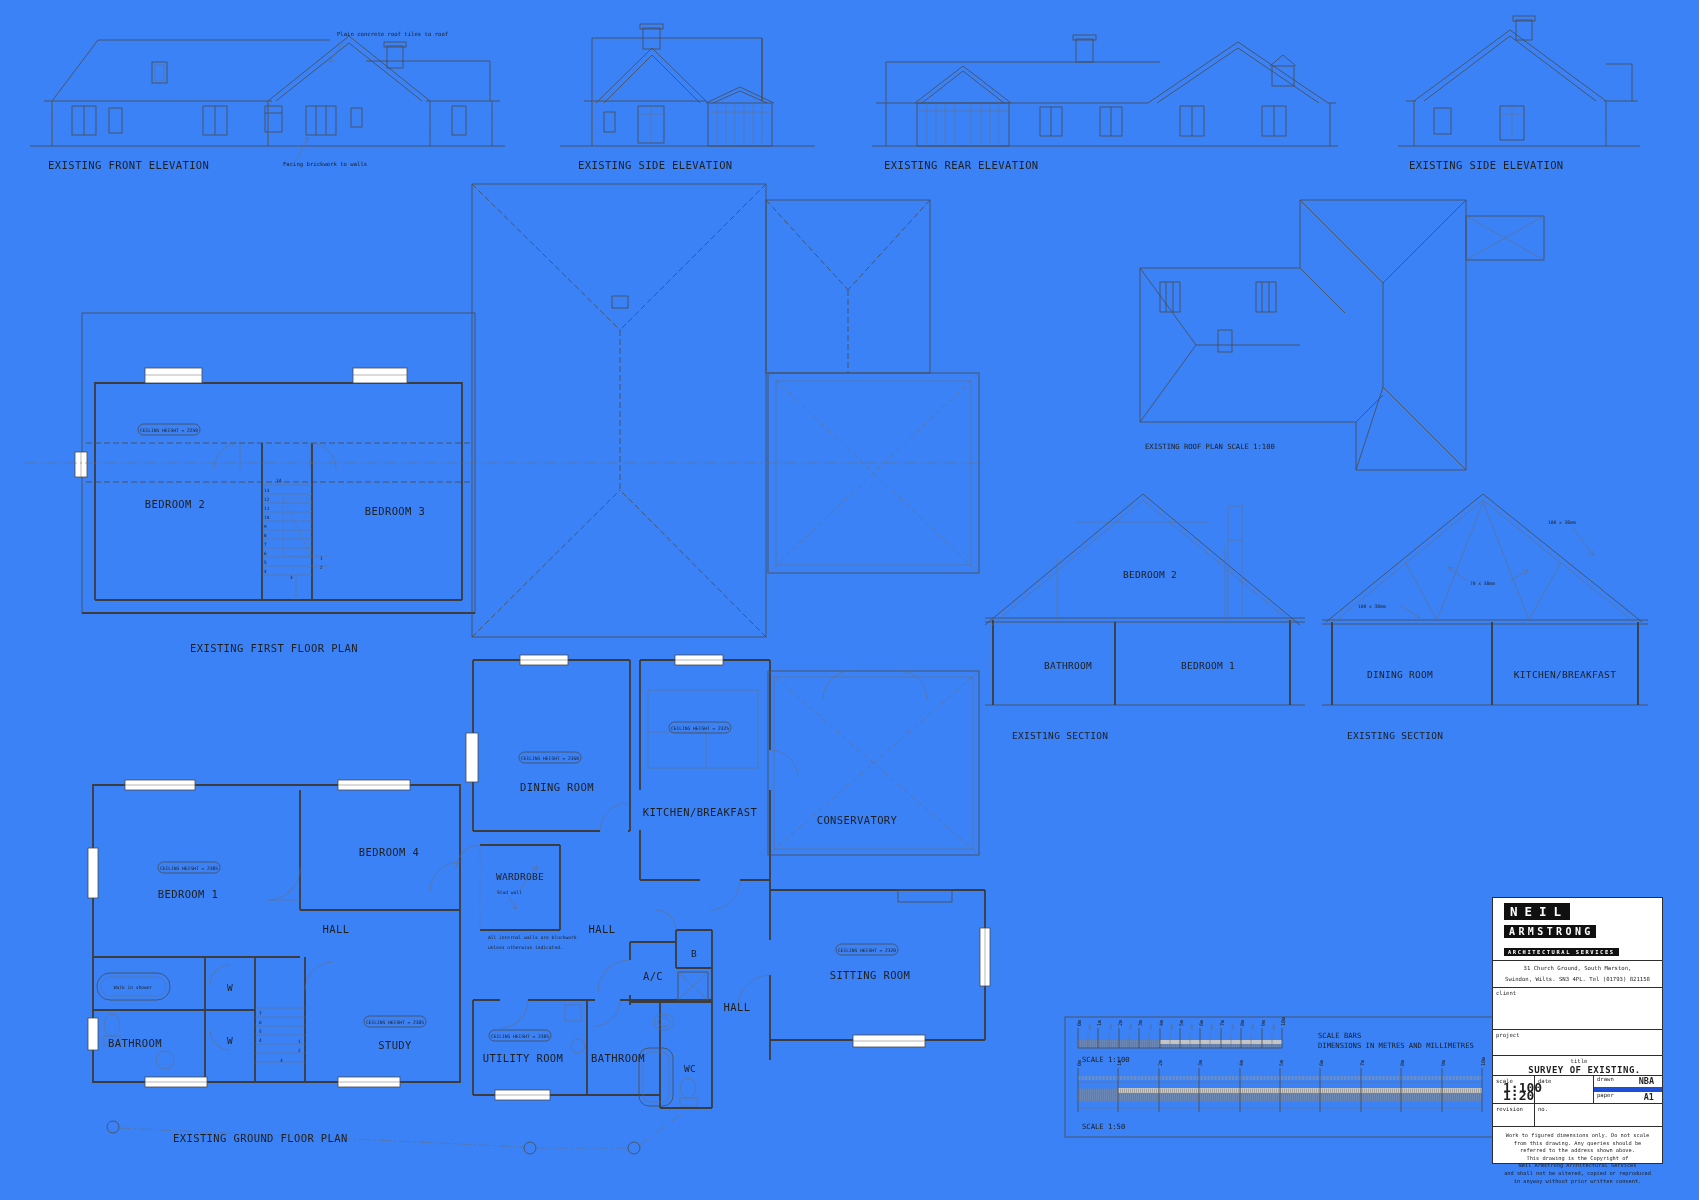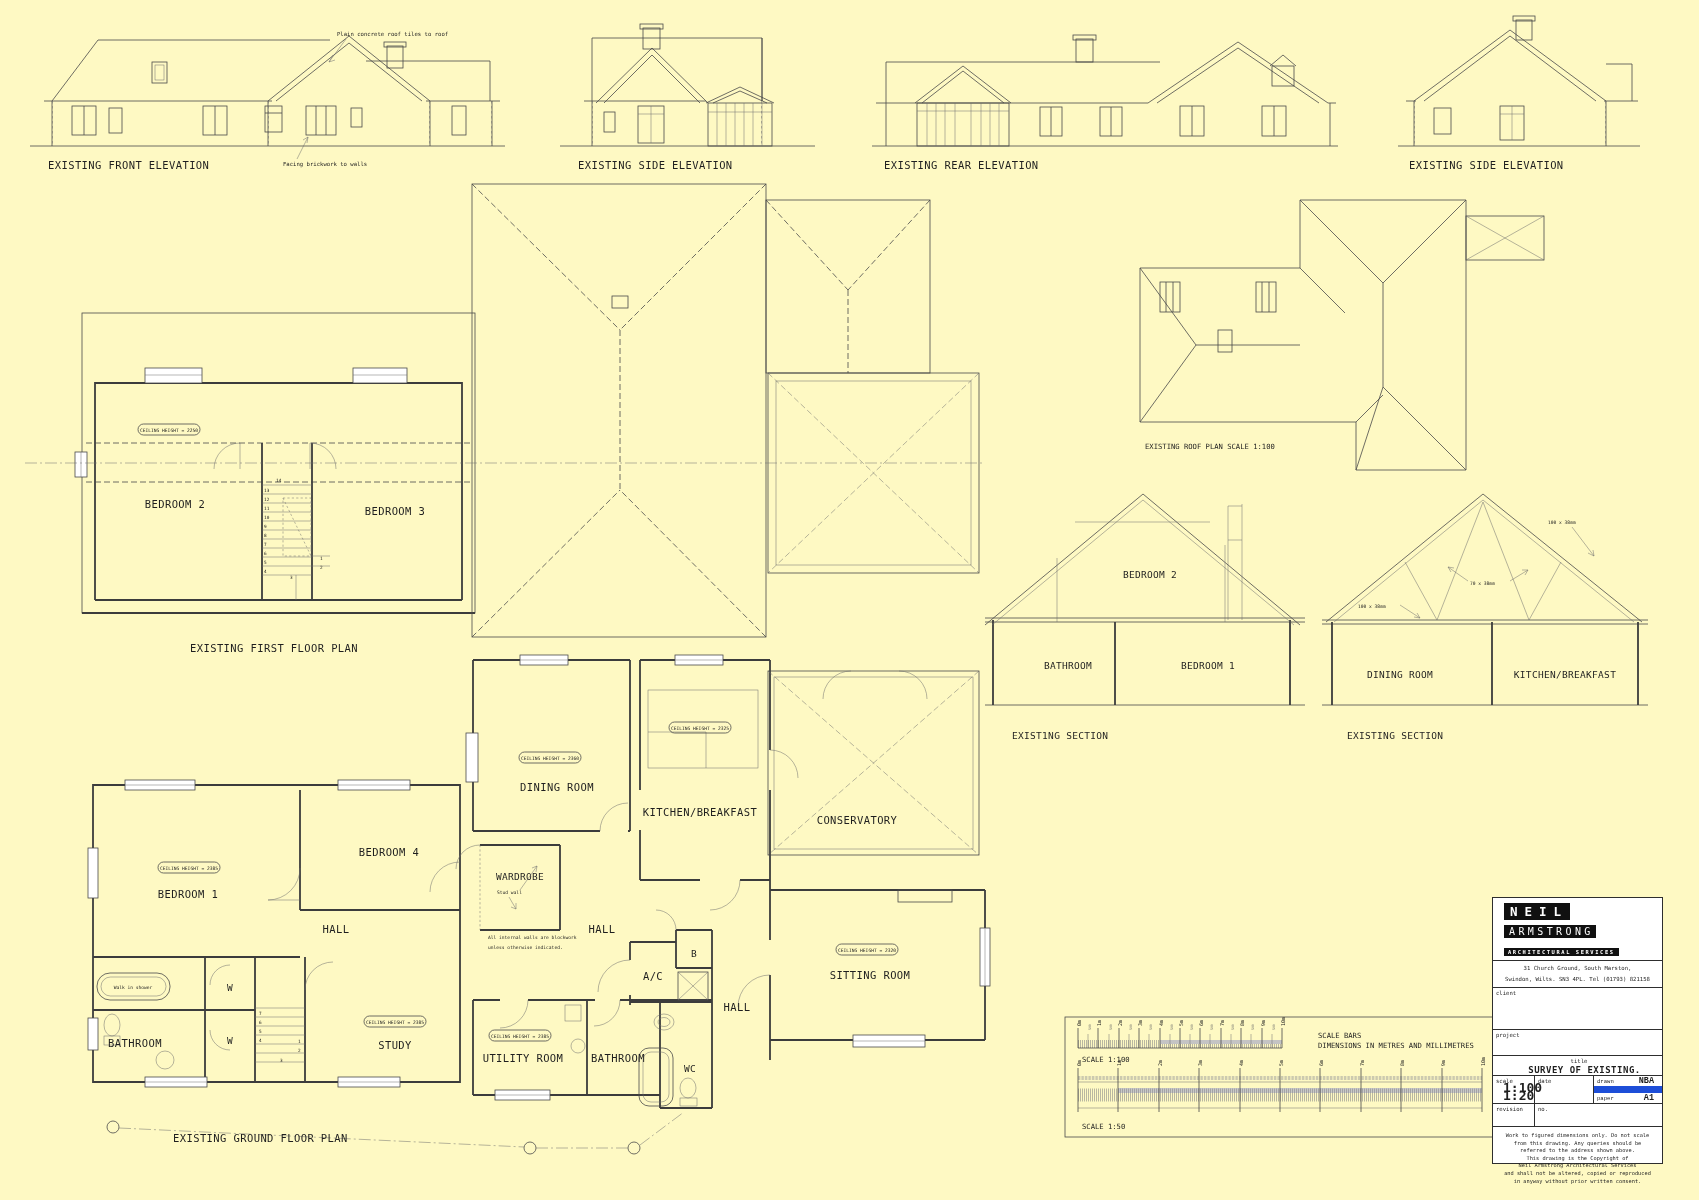--- a/index.html
+++ b/index.html
@@ -1,16 +1,16 @@
 <!DOCTYPE html>
 <html><head>
 <meta charset="utf-8">
 <style>
   html,body{margin:0;padding:0;background:#e8e8e8;}
-  .sheet{position:relative;width:1699px;height:1200px;background:#fef9c3;overflow:hidden;
+  .sheet{position:relative;width:1699px;height:1200px;background:#3b82f6;overflow:hidden;
          font-family:"DejaVu Sans Mono", monospace;}
   svg{position:absolute;left:0;top:0;}
   svg text{font-family:"DejaVu Sans Mono", monospace;fill:#1f1f1f;}
   .ln{stroke:#4a4a4a;stroke-width:.8;fill:none;}
   .wl{stroke:#3c3c3c;stroke-width:1.8;fill:none;}
   .thin{stroke:#6d6d6d;stroke-width:.5;fill:none;}
   .dash{stroke-dasharray:6 3;}
   .dashdot{stroke-dasharray:12 3 2 3;}
   .stud{stroke-dasharray:2.2 2.2;}
   .q{stroke-dasharray:2.5 2.5;}
@@ -25,35 +25,35 @@
   .tm{font-size:3.2px;fill:#666;}
   .mid{text-anchor:middle;}
   
   .tb{position:absolute;left:1492px;top:897px;width:169px;height:265px;border:1.2px solid #2e2e2e;
       background:#fff;color:#1f1f1f;}
   .tb .sec{border-top:1px solid #2e2e2e;}
   .tb .lbl{font-size:5.6px;padding:2px 0 0 3px;}
   .logo{padding:3px 0 2px 11px;}
   .logo .l1{display:inline-block;background:#101010;color:#fff;font-weight:bold;
             font-size:12.5px;letter-spacing:7px;padding:1px 2px 1px 6px;}
-  .logo .l2{display:inline-block;background:#101010;color:#fff;font-weight:normal;
+  .logo .l2{display:inline-block;background:#101010;color:#fff;font-weight:bold;
             font-size:10px;letter-spacing:3.4px;padding:1px 2px 1px 5px;margin-top:1px;}
   .logo .l3{display:inline-block;background:#101010;color:#fff;font-weight:bold;
             font-size:5.4px;letter-spacing:1.6px;padding:1px 4px;margin-top:1px;}
   .addr{height:24px;text-align:center;font-size:5.6px;line-height:11px;padding-top:2px;}
   .client{height:41px;} .project{height:25px;}
   .titlebox{height:19px;text-align:center;}
   .titlebox .val{font-size:9px;font-weight:bold;letter-spacing:.5px;margin:1px 0 0 14px;}
   .row{display:flex;height:27px;}
   .row .c1{width:41px;}
   .row .c2{flex:1;border-left:1px solid #2e2e2e;}
   .row .c3{width:68px;border-left:1px solid #2e2e2e;display:flex;flex-direction:column;}
   .c1 .sv{font-size:13px;font-weight:bold;line-height:8px;margin-left:10px;}
-  .c3 .half{flex:1;display:flex;align-items:center;font-family:Liberation Mono, monospace;}
-  .c3 .half+.half{border-top:7px solid #1d4ed8;}
+  .c3 .half{flex:1;display:flex;align-items:flex-start;}
+  .c3 .half+.half{border-top:5px solid #1d4ed8;}
   .c3 .half .lbl{padding:0 0 0 3px;}
   .c3 .half .bv{font-size:8.5px;font-weight:bold;margin-left:auto;margin-right:8px;}
   .rev{display:flex;height:22px;}
   .rev .c1{width:41px;} .rev .c2{flex:1;border-left:1px solid #2e2e2e;}
   .disc{height:auto;text-align:center;font-size:5.3px;line-height:7.6px;padding-top:5px;}
 </style>
 </head>
 <body>
 
 <div class="sheet">

